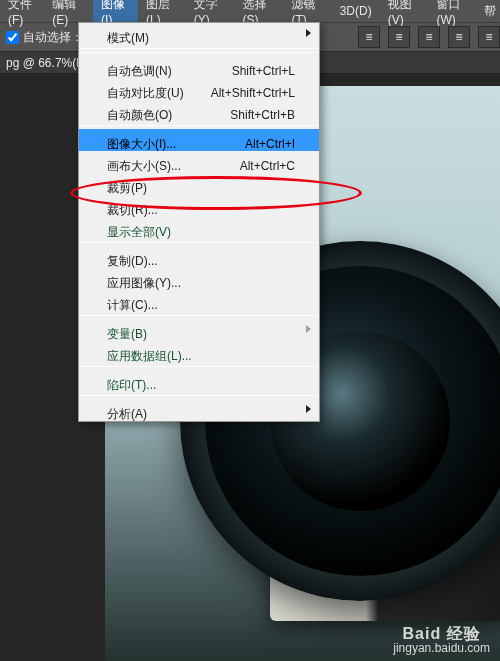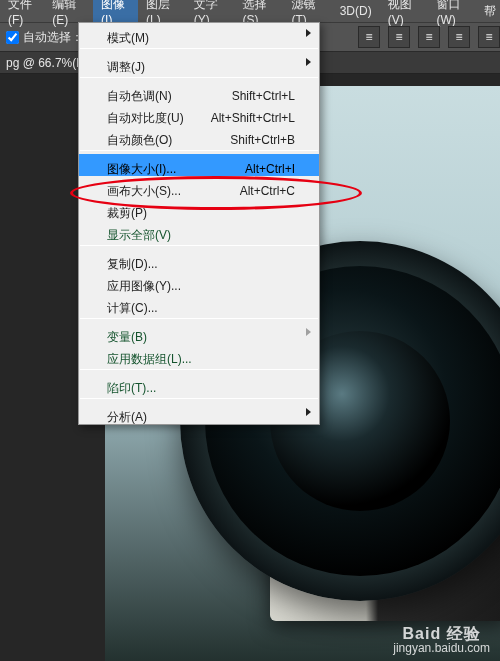--- a/index.html
+++ b/index.html
@@ -71,24 +71,20 @@
     <div class="lens"></div>
   </div>
 </div>
 
 <div class="dropdown" id="dd">
     <div class="row">
       <span>模式(M)</span>
       <span class="arrow"></span>
     </div>
     <div class="sep"></div>
-    <div class="row">
-      <span>调整(J)</span>
-      <span class="arrow"></span>
-    </div>
     <div class="sep"></div>
     <div class="row">
       <span>自动色调(N)</span>
       <span class="sc">Shift+Ctrl+L</span>
     </div>
     <div class="row">
       <span>自动对比度(U)</span>
       <span class="sc">Alt+Shift+Ctrl+L</span>
     </div>
     <div class="row">
@@ -99,20 +95,23 @@
     <div class="row hover">
       <span>图像大小(I)...</span>
       <span class="sc">Alt+Ctrl+I</span>
     </div>
     <div class="row">
       <span>画布大小(S)...</span>
       <span class="sc">Alt+Ctrl+C</span>
     </div>
     <div class="row">
       <span>裁剪(P)</span>
+    </div>
+    <div class="row">
+      <span>裁切(R)...</span>
     </div>
     <div class="row disabled">
       <span>显示全部(V)</span>
     </div>
     <div class="sep"></div>
     <div class="row">
       <span>复制(D)...</span>
     </div>
     <div class="row">
       <span>应用图像(Y)...</span>

